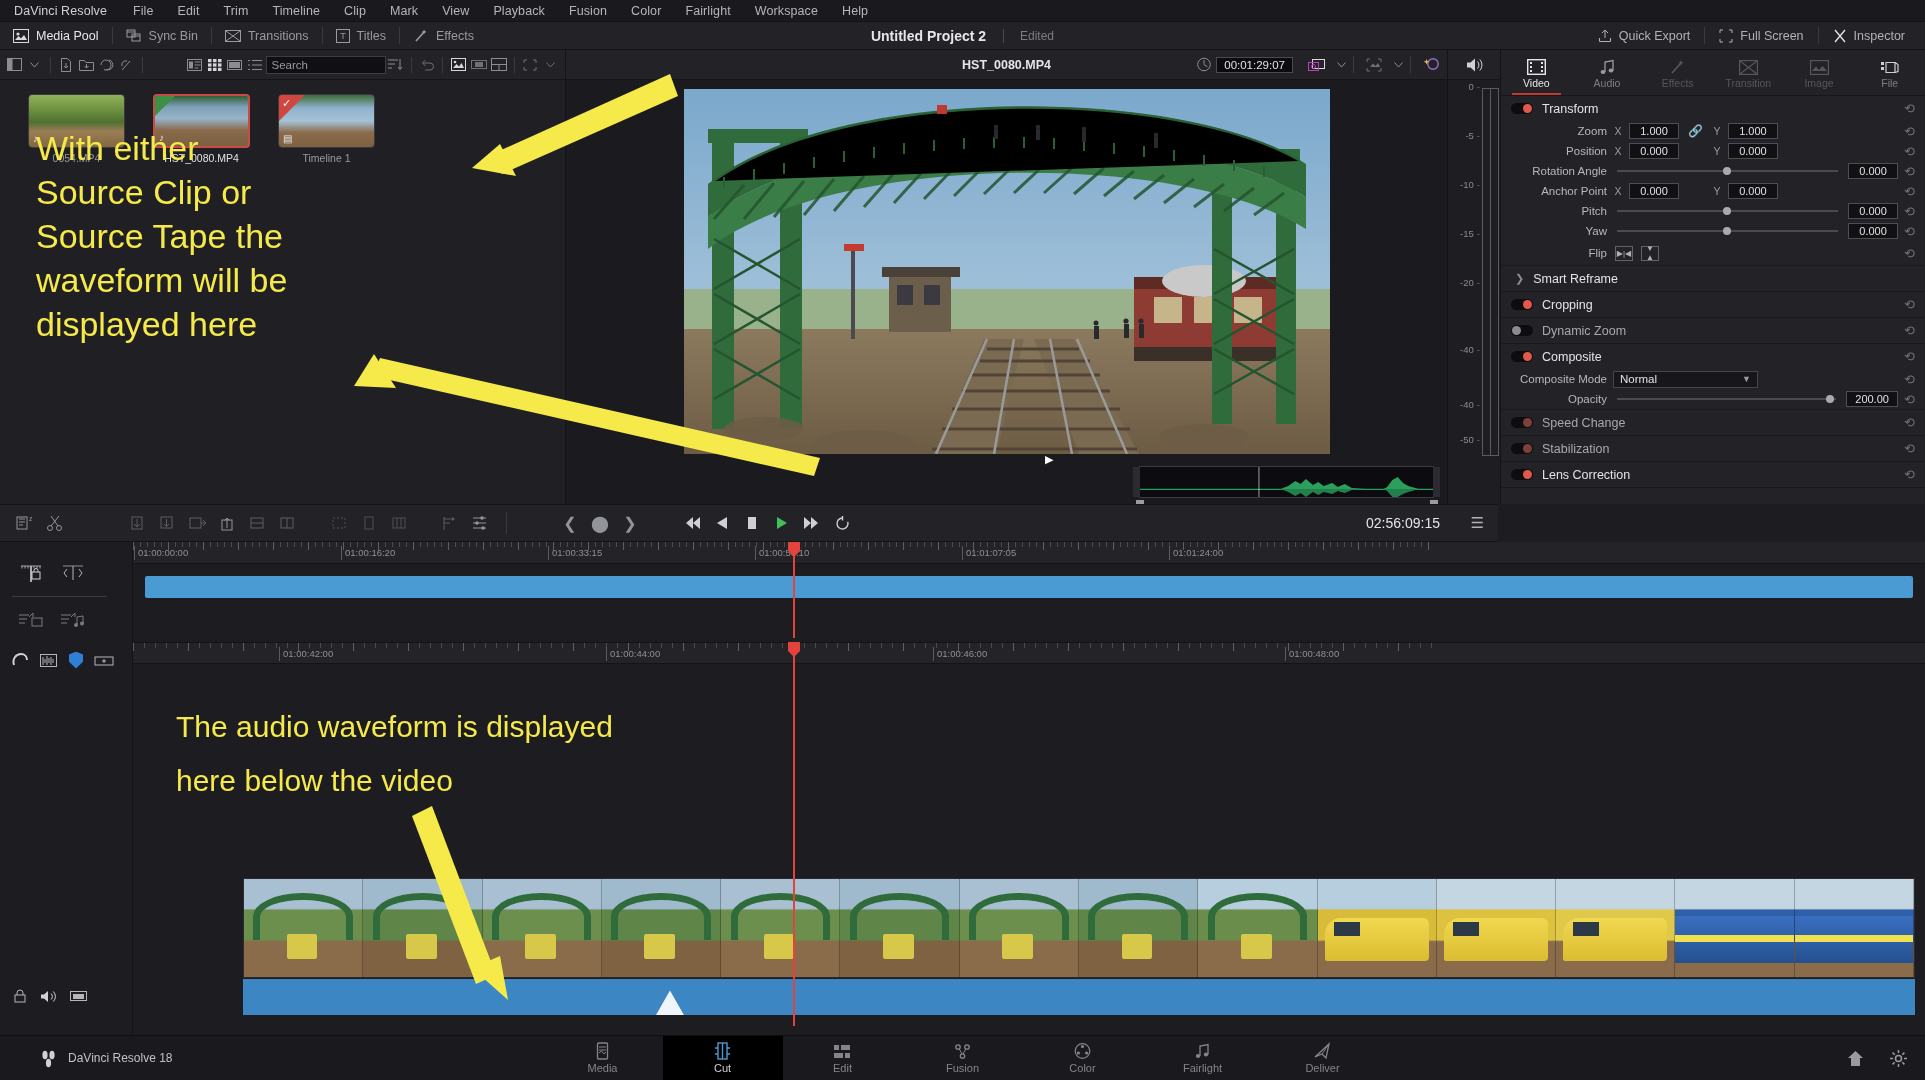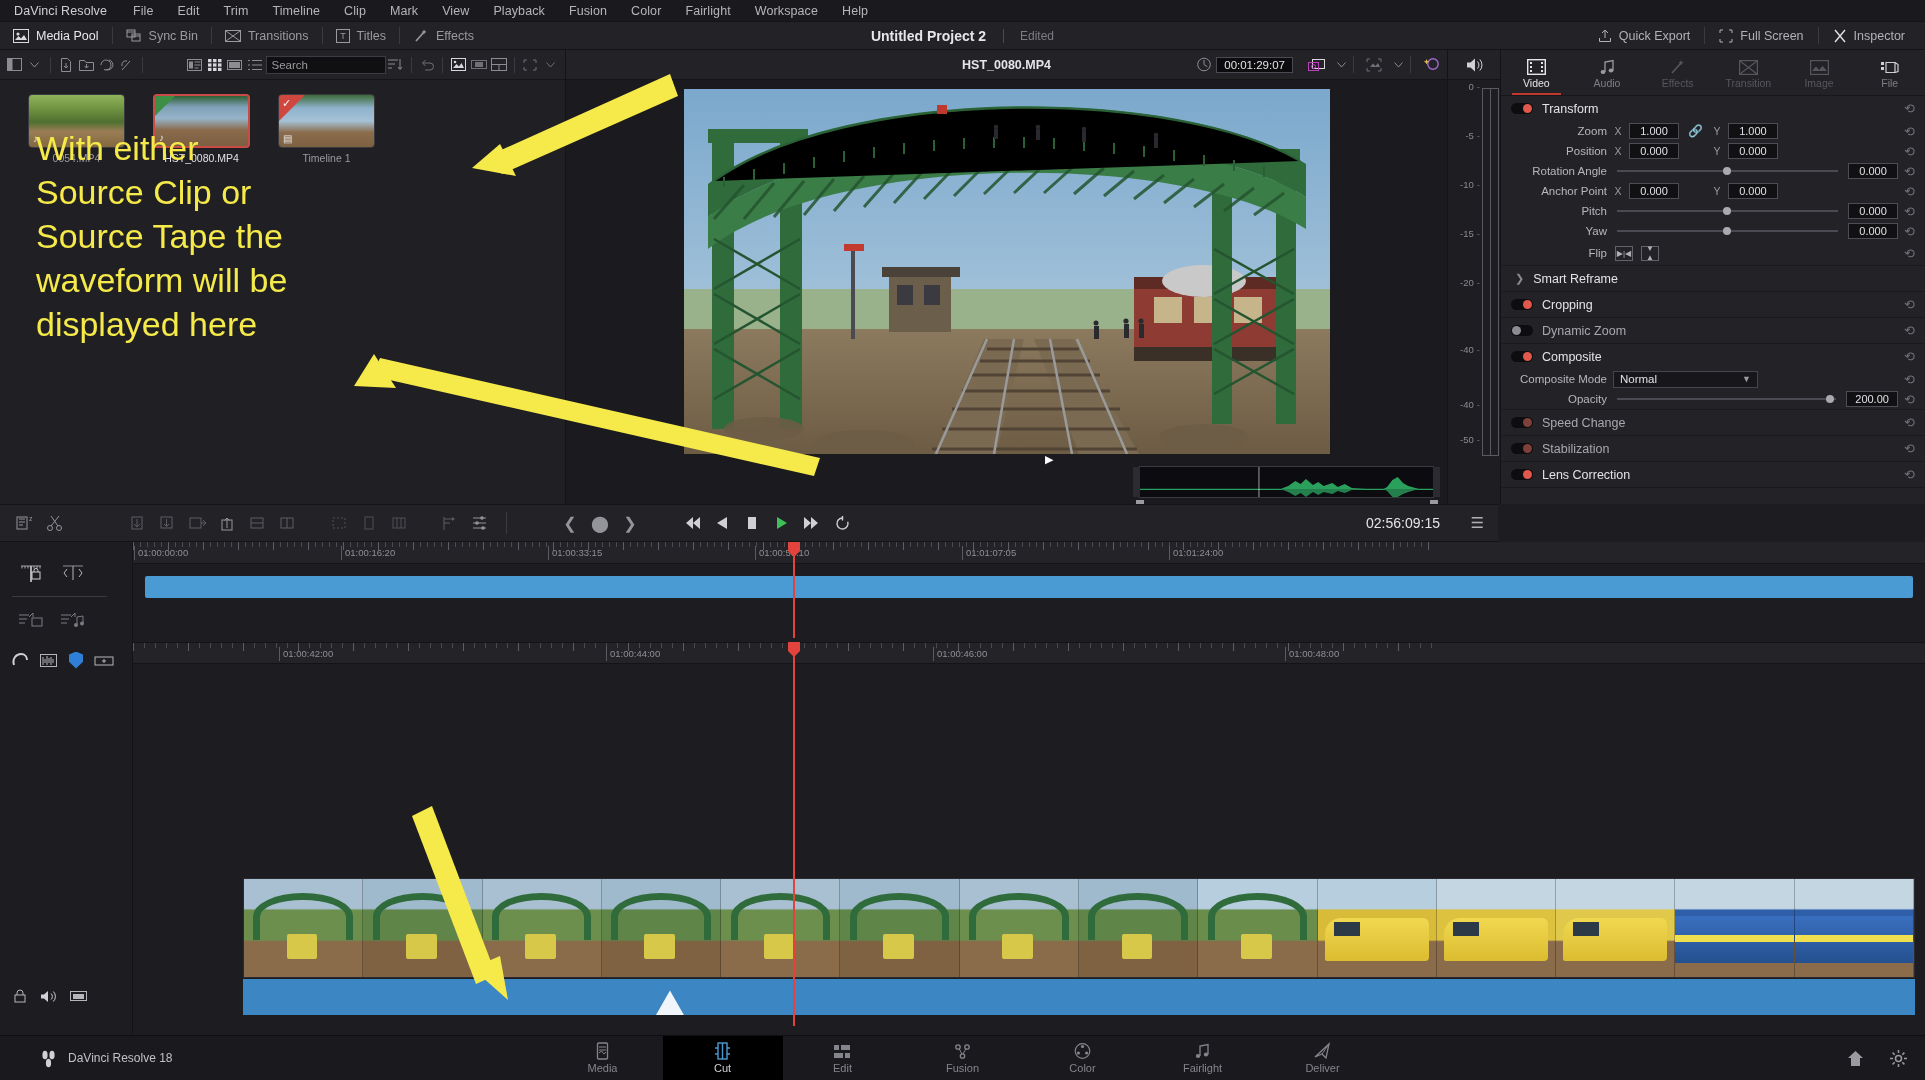--- a/index.html
+++ b/index.html
@@ -1476,20 +1476,22 @@
         <span class="ph-head"></span>
       </div>
     </div>
   </div>
 
   <div class="anno" style="left:36px; top:126px;">With either
 Source Clip or
 Source Tape the
 waveform will be
 displayed here</div>
+  <div class="anno2" style="left:176px; top:700px; line-height:54px;">The audio waveform is displayed
+here below the video</div>
 
   <svg class="arrowsvg" style="left:420px; top:58px;" width="260" height="120" viewBox="0 0 260 120">
     <path d="M250 16 L68 98 L82 116 L258 38 Z" fill="#f5ea49"></path>
     <path d="M80 86 L52 110 L96 118 Z" fill="#f5ea49"></path>
   </svg>
 
   <svg class="arrowsvg" style="left:350px; top:350px;" width="520" height="130" viewBox="0 0 520 130">
     <path d="M30 8 L470 108 L464 126 L22 26 Z" fill="#f5ea49"></path>
     <path d="M24 4 L4 36 L46 38 Z" fill="#f5ea49"></path>
   </svg>

